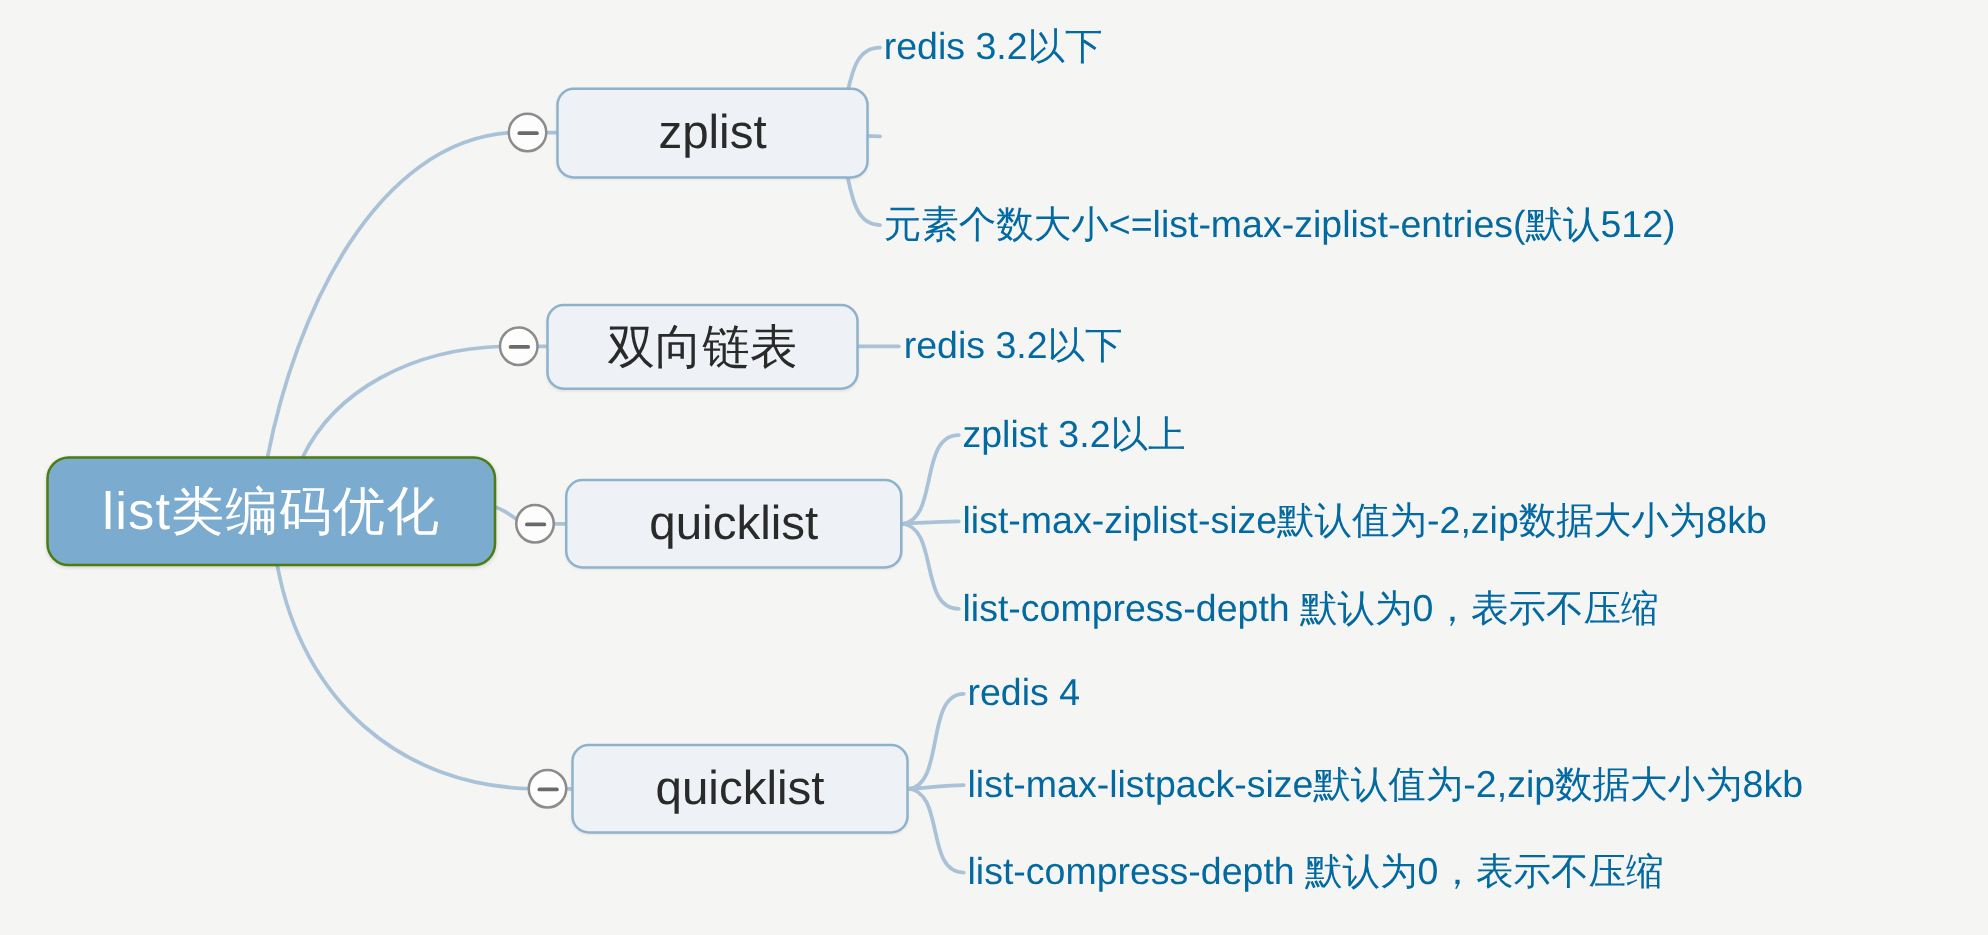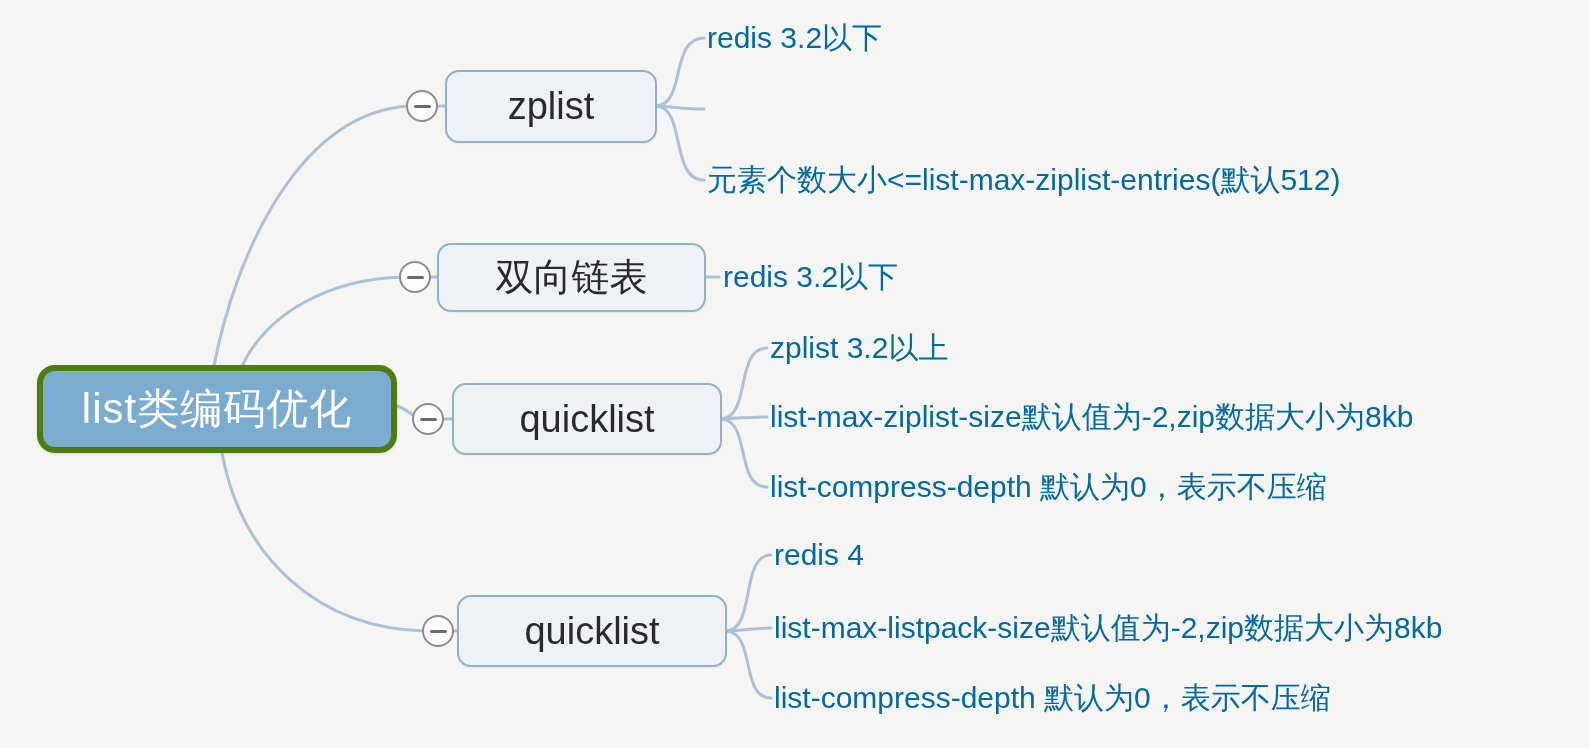--- a/index.html
+++ b/index.html
@@ -7,37 +7,37 @@
     width:1590px;height:748px;overflow:hidden;
     background:#f5f5f4;
     font-family:"Liberation Sans","DejaVu Sans",sans-serif;
   }
   .canvas{position:relative;width:1590px;height:748px;background:#f5f5f4;}
   .connectors{position:absolute;left:0;top:0;z-index:1;}
   .connectors path{stroke:#a9c2d8;stroke-width:3;fill:none;stroke-linecap:round;}
 
   .root-node{
     position:absolute;left:37px;top:365px;width:360px;height:88px;
-    background:#7babce;border:6px solid #4d7c0f;border-radius:18px;
+    background:#7babce;border:2px solid #4d7c0f;border-radius:18px;
     box-sizing:border-box;z-index:3;
     display:flex;align-items:center;justify-content:center;
     color:#ffffff;font-size:42px;font-weight:500;letter-spacing:1px;
     box-shadow:0 1px 3px rgba(0,0,0,0.12);
     white-space:nowrap;cursor:default;
   }
 
   .branch-node{
     position:absolute;box-sizing:border-box;z-index:3;
     background:#eef2f6;border:2.5px solid #8fb2cc;border-radius:14px;
     display:flex;align-items:center;justify-content:center;
     color:#2a2a2a;font-size:38px;white-space:nowrap;cursor:default;
     box-shadow:0 1px 2px rgba(0,0,0,0.06);
   }
-  .branch-zplist{left:445px;top:70px;width:212px;height:73px;}
-  .branch-linkedlist{left:437px;top:243px;width:269px;height:69px;}
+  .branch-zplist{left:445px;top:70px;width:250px;height:73px;}
+  .branch-linkedlist{left:437px;top:243px;width:250px;height:69px;}
   .branch-quicklist1{left:452px;top:383px;width:270px;height:72px;}
   .branch-quicklist2{left:457px;top:595px;width:270px;height:72px;}
 
   .collapse-btn{
     position:absolute;width:32px;height:32px;border-radius:50%;
     background:#fdfdfd;border:2.5px solid #8c8c8c;box-sizing:border-box;
     z-index:4;cursor:pointer;
     display:flex;align-items:center;justify-content:center;
   }
   .collapse-btn .minus-bar{

